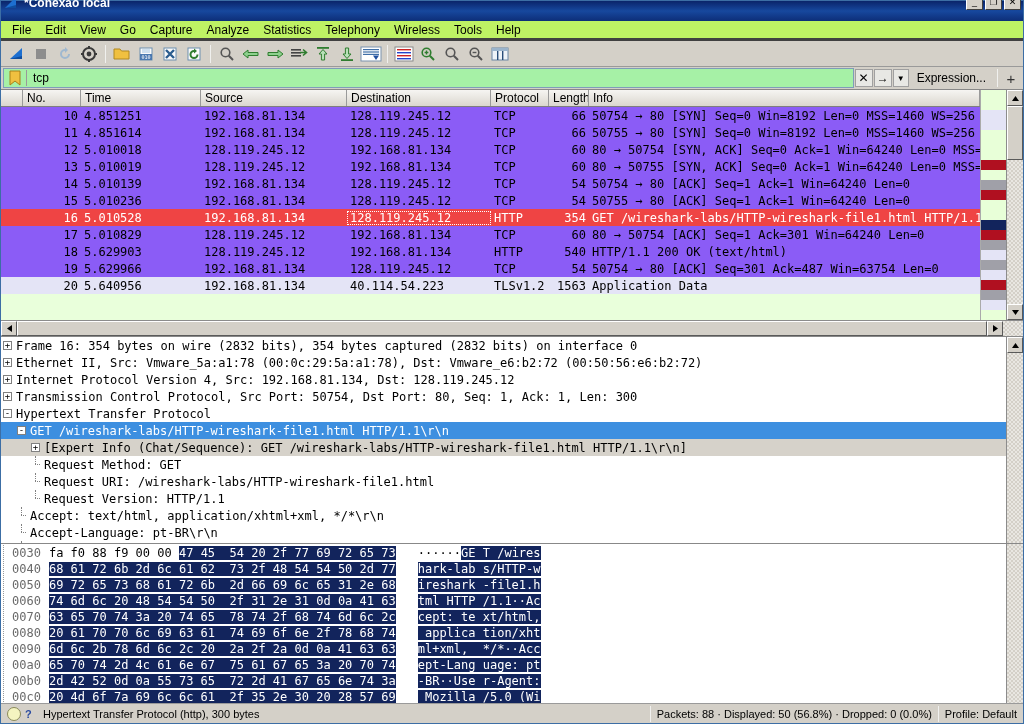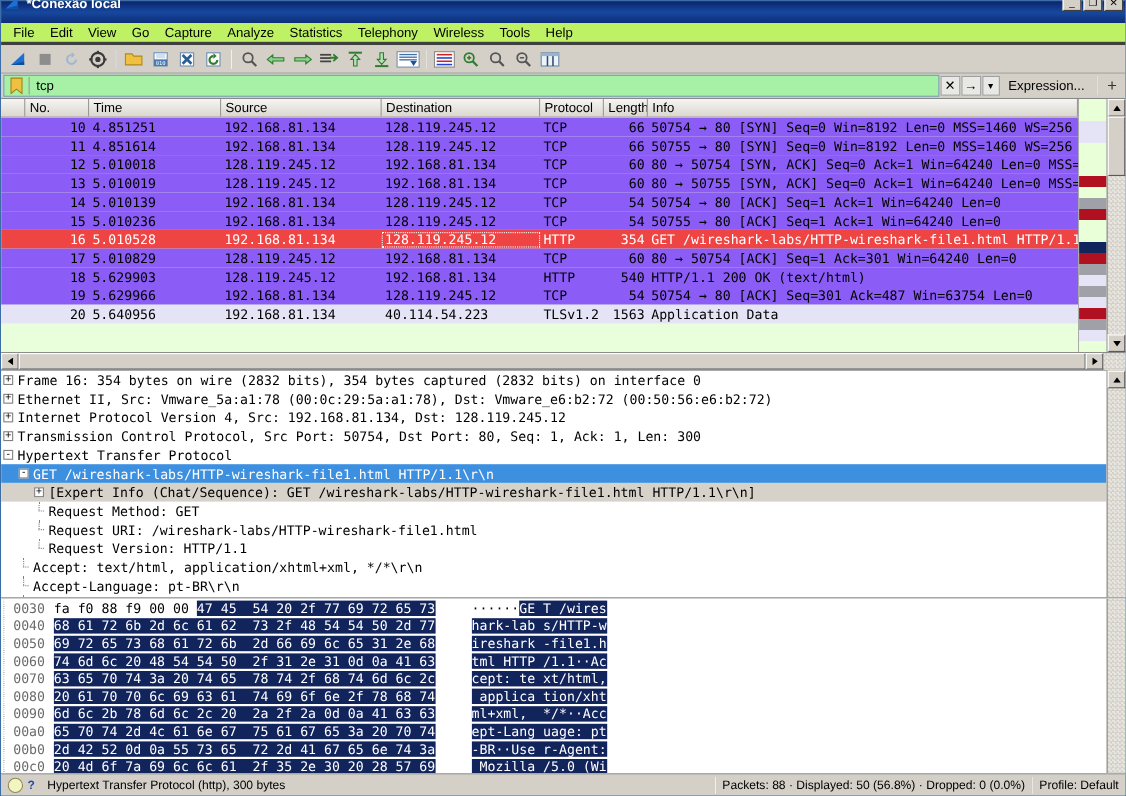--- a/index.html
+++ b/index.html
@@ -136,21 +136,21 @@
 
   
   .hexpane { flex:1; display:flex; background:#fff; border-top:1px solid #888;
              min-height:0; overflow:hidden; }
   .hex-main { flex:1; display:flex; overflow:hidden; padding-top:1px; }
   .hex-col-off { font-family:"DejaVu Sans Mono", monospace; font-size:12px;
                  color:#6a6a6a; padding-left:6px; }
   .hex-col-bytes { font-family:"DejaVu Sans Mono", monospace; font-size:12px;
                    margin-left:8px; white-space:pre; }
   .hex-col-ascii { font-family:"DejaVu Sans Mono", monospace; font-size:12px;
-                   margin-left:33px; white-space:pre; }
+                   margin-left:22px; white-space:pre; }
   .hexline { height:16px; line-height:16px; white-space:pre; }
   .hsel { background:#12245c; color:#fff; }
   .hnorm { background:#fff; color:#000; }
   .hexscroll { width:17px; flex:0 0 17px; background:#d4d0c8;
       border-left:1px solid #8c8c8c;
       background-image:repeating-conic-gradient(#e9e7e2 0% 25%, #d4d0c8 0% 50%);
       background-size:4px 4px; }
   .vdot { width:5px; flex:0 0 5px;
      background-image:repeating-linear-gradient(to bottom,#9a9a9a 0 1px,transparent 1px 2px);
      background-size:1px 2px; background-repeat:repeat-y; background-position:2px 0; }

